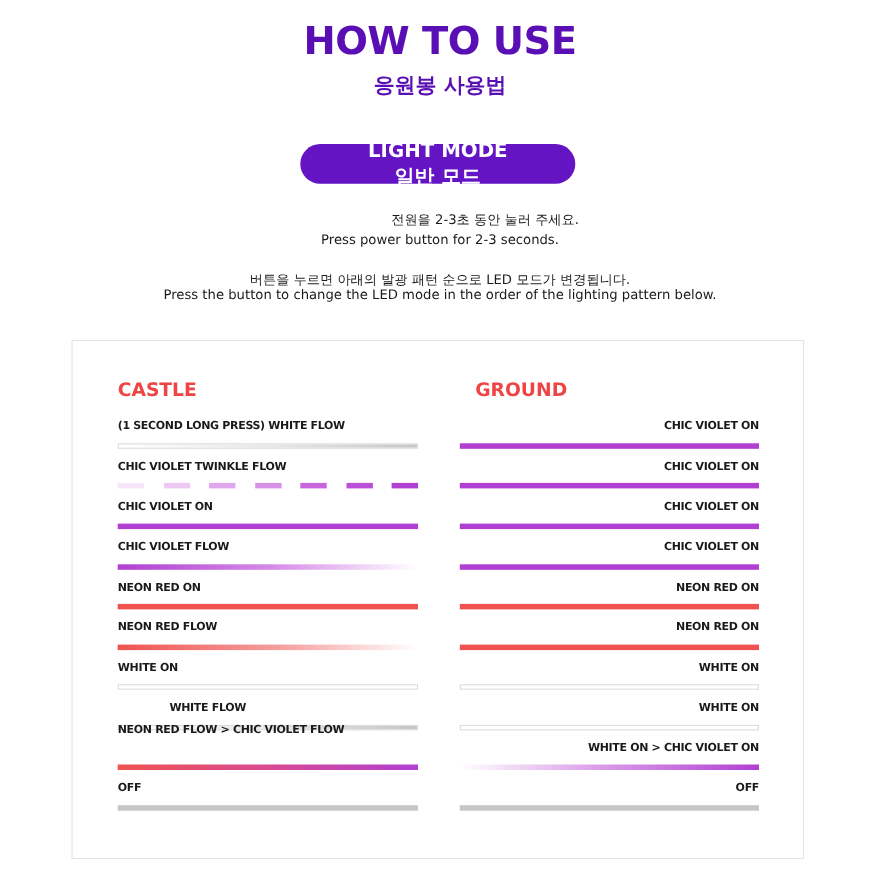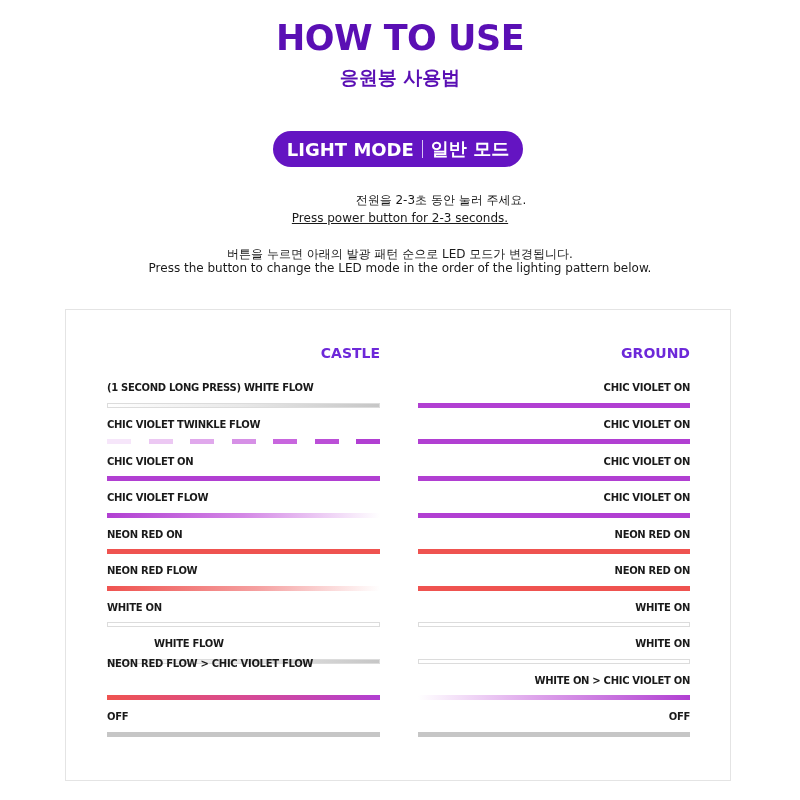--- a/index.html
+++ b/index.html
@@ -1,23 +1,23 @@
 <!DOCTYPE html>
 <html><head>
 <meta charset="utf-8">
 <style>
   html, body { margin:0; padding:0; background:#ffffff; }
   body { width:800px; height:800px; position:relative; overflow:hidden; font-family:"DejaVu Sans", sans-serif; color:#1a1a1a; }
   .title { position:absolute; left:0; width:800px; top:18px; text-align:center; font-family:"DejaVu Sans", sans-serif; font-weight:bold; font-size:35px; letter-spacing:-0.5px; color:#5a0fb4; }
   .subtitle { position:absolute; left:0; width:800px; top:65px; text-align:center; font-weight:bold; font-size:19px; color:#5a0fb4; }
-  .pill { position:absolute; left:273px; top:131px; width:250px; height:36px; border-radius:18px; background:#6414c2; color:#fff; display:flex; align-items:center; justify-content:center; font-weight:bold; font-size:18px; }
+  .pill { position:absolute; left:273px; top:131px; width:250px; height:36px; border-radius:18px; background:#6414c2; color:#fff; display:flex; align-items:center; justify-content:center; font-weight:bold; font-size:18px;flex-direction:column; }
   .pill .sep { display:inline-block; width:1px; height:18px; background:#d8c4f4; margin:0 8px; }
   .instr { position:absolute; left:0; width:800px; text-align:center; font-size:12px; color:#1a1a1a; }
   .panel { position:absolute; left:65px; top:309px; width:666px; height:472px; border:1.5px solid #e4e4e4; box-sizing:border-box; background:#fff; }
-  .col-title { position:absolute; top:345px; font-weight:bold; font-size:14px; color:#6d28d9; text-align:right; }
+  .col-title { position:absolute; top:345px; font-weight:bold; font-size:17px; color:#ef4444; text-align:left; }
   .row-label { position:absolute; font-size:10px; font-weight:bold; color:#1a1a1a; letter-spacing:-0.3px; white-space:nowrap; }
   .row-label.left { left:107px; }
   .row-label.right { right:110px; text-align:right; }
   .bar { position:absolute; height:5px; }
   .bar.left { left:107px; width:273px; }
   .bar.right { left:418px; width:272px; }
   .b-violet { background:#b13fd2; }
   .b-red { background:#ef5350; }
   .b-grey { background:#c6c6c6; }
   .b-white { background:#fff; border:1px solid #dcdcdc; box-sizing:border-box; }
@@ -35,28 +35,28 @@
 <div class="title">HOW TO USE</div>
 <div class="subtitle">응원봉 사용법</div>
 
 <div class="pill">
   <span>LIGHT MODE</span>
   <span class="sep"></span>
   <span>일반 모드</span>
 </div>
 
 <div class="instr" style="top:192px;margin-left:41px;">전원을 2-3초 동안 눌러 주세요.</div>
-<div class="instr" style="top:211px;text-decoration:underline;">Press power button for 2-3 seconds.</div>
+<div class="instr" style="top:211px;">Press power button for 2-3 seconds.</div>
 <div class="instr" style="top:246px;">버튼을 누르면 아래의 발광 패턴 순으로 LED 모드가 변경됩니다.</div>
 <div class="instr" style="top:261px;">Press the button to change the LED mode in the order of the lighting pattern below.</div>
 
 <div class="panel"></div>
 
 <div class="col-title" style="left:107px;width:273px;">CASTLE</div>
-<div class="col-title" style="left:418px;width:272px;">GROUND</div>
+<div class="col-title" style="left:432px;width:272px;">GROUND</div>
 
 <div class="row-label left" style="top:382px;">(1 SECOND LONG PRESS) WHITE FLOW</div>
 <div class="bar left b-whiteflow" style="top:403px;"></div>
 
 <div class="row-label left" style="top:419px;">CHIC VIOLET TWINKLE FLOW</div>
 <div class="bar left b-twinkle" style="top:439px;">
   <span style="background:#f6e6fa;"></span>
   <span style="background:#ecc8f3;"></span>
   <span style="background:#e0a8ec;"></span>
   <span style="background:#d690e6;"></span>

